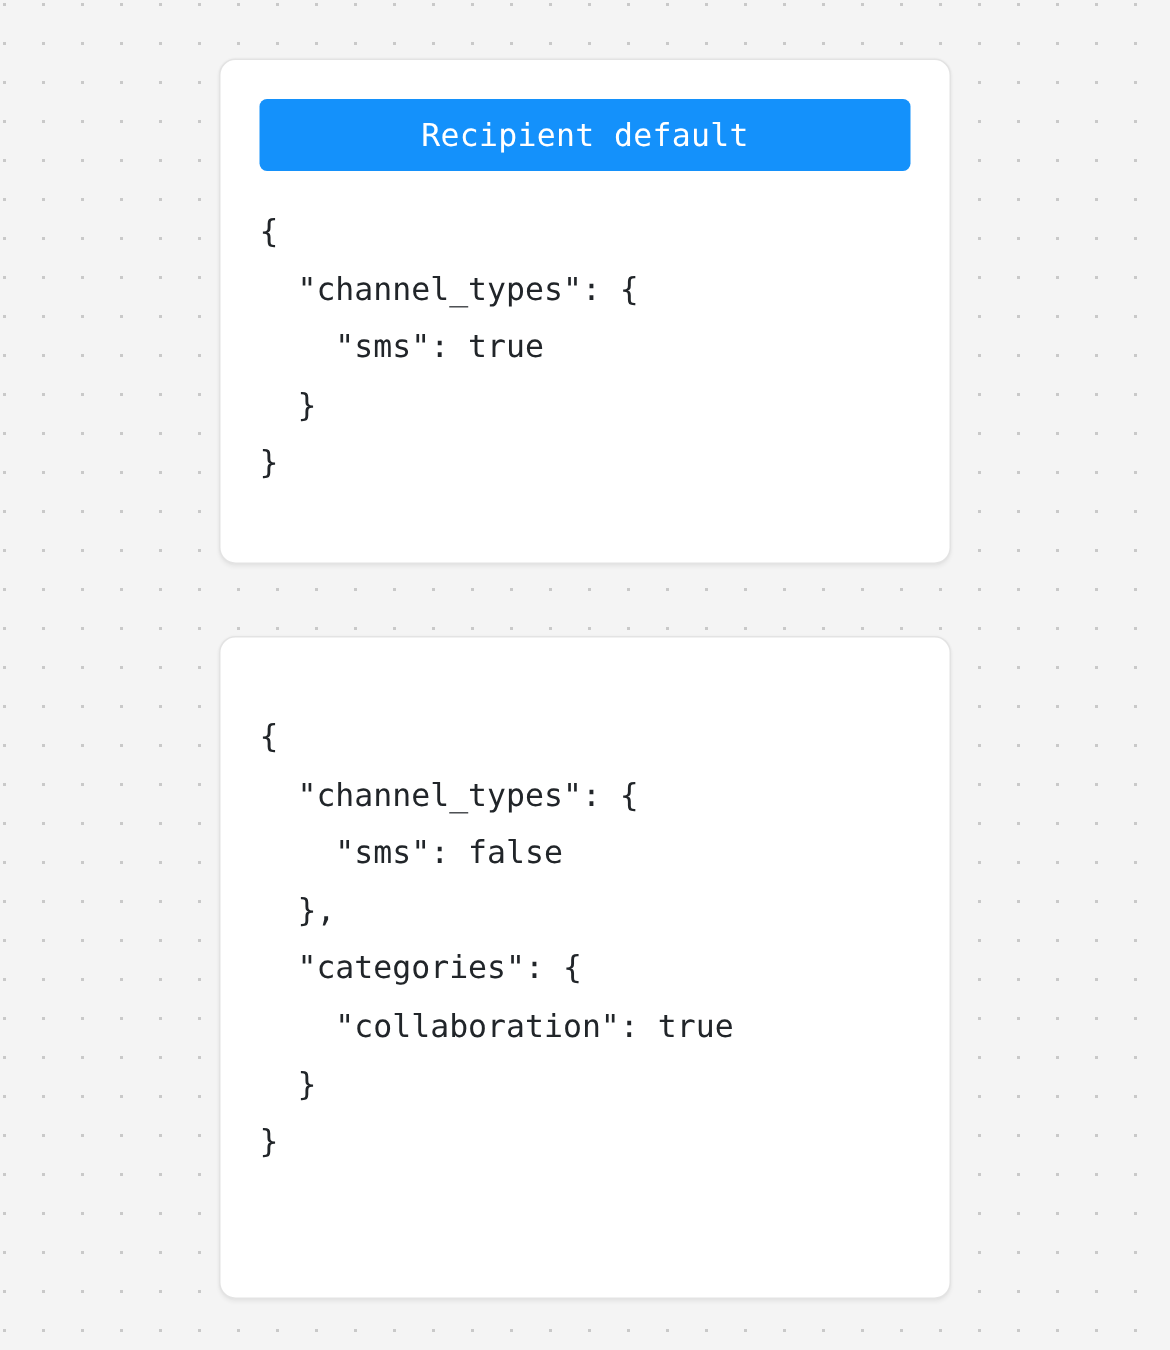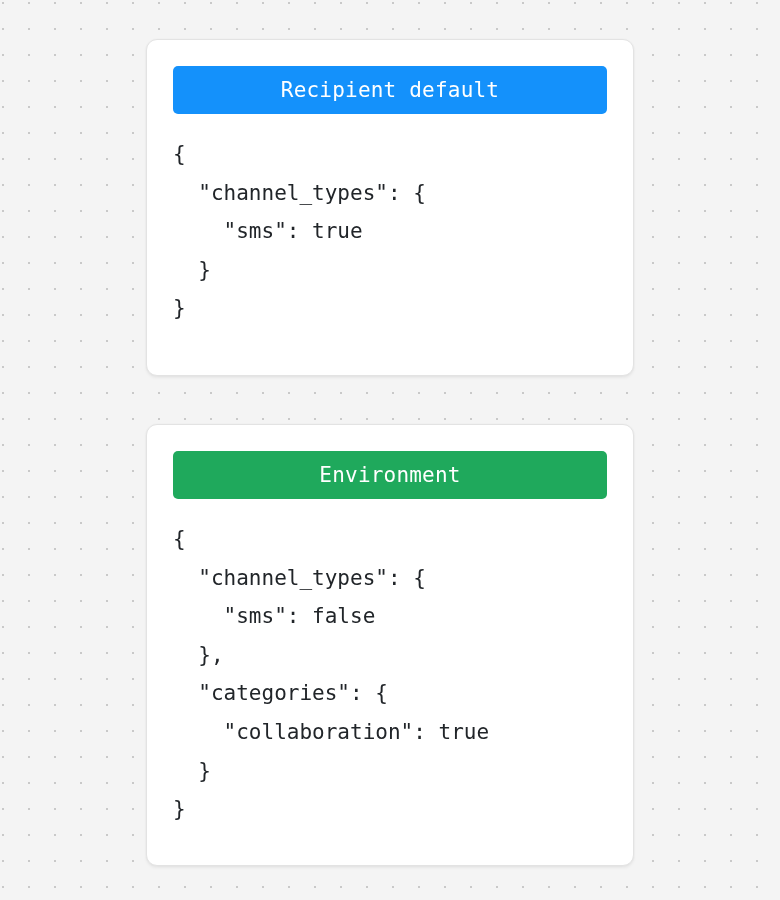--- a/index.html
+++ b/index.html
@@ -74,21 +74,20 @@
   <div class="card" id="card-recipient-default">
     <div class="card-header" style="background-color: rgb(20, 145, 251);">Recipient default</div>
     <pre class="code-block">{
   "channel_types": {
     "sms": true
   }
 }</pre>
   </div>
 
   <div class="card" id="card-environment">
-    <div class="card-header" style="background-color: rgb(31, 169, 92);">Environment</div>
     <pre class="code-block">{
   "channel_types": {
     "sms": false
   },
   "categories": {
     "collaboration": true
   }
 }</pre>
   </div>
 

